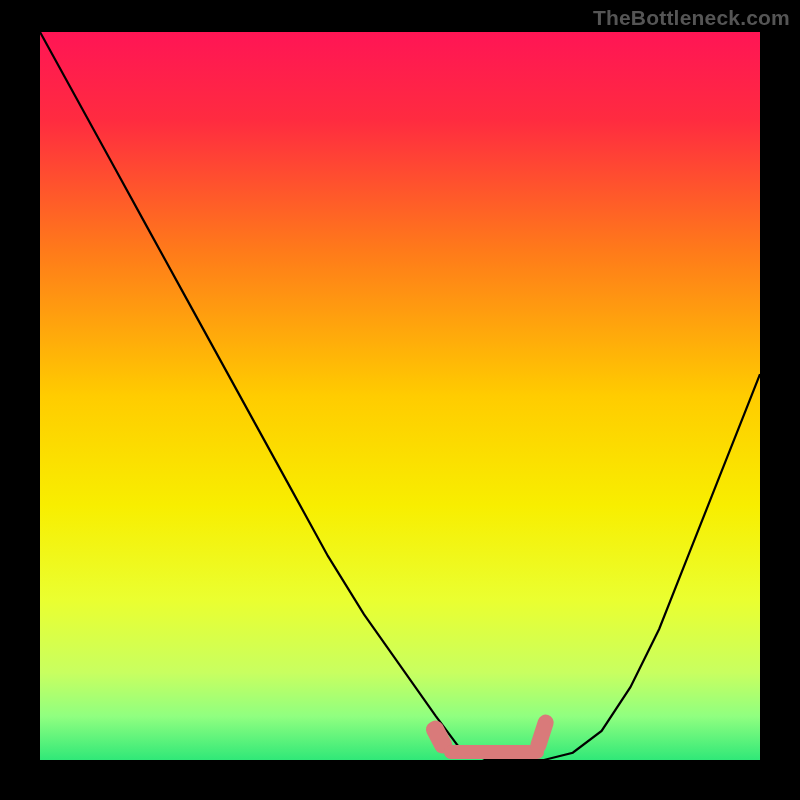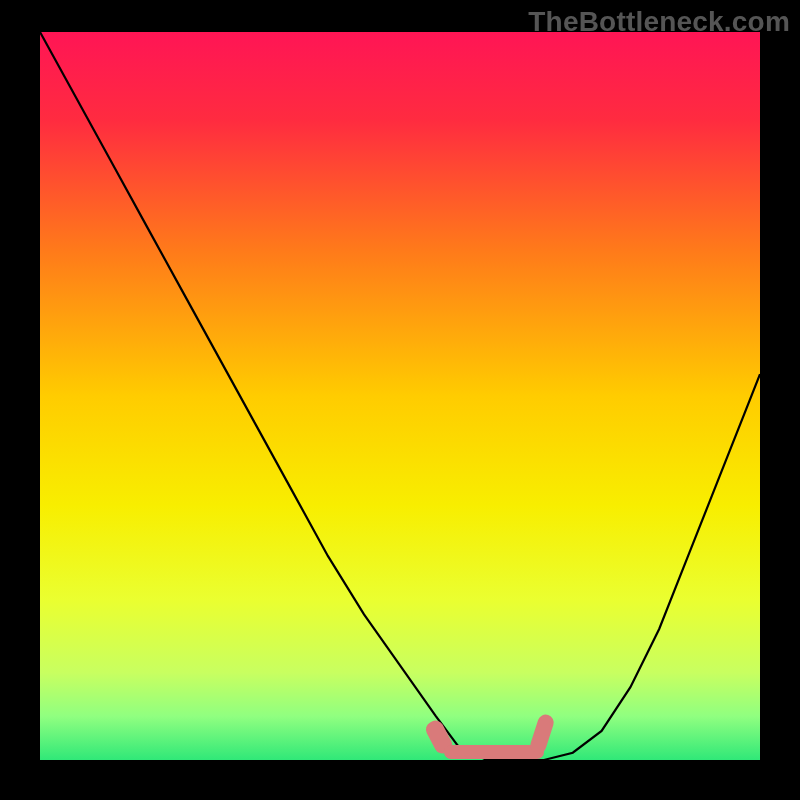--- a/index.html
+++ b/index.html
@@ -9,21 +9,21 @@
     background: #000;
     position: relative;
     overflow: hidden;
     font-family: Arial, sans-serif;
   }
   .watermark {
     position: absolute;
     top: 6px;
     right: 10px;
     color: #555;
-    font-size: 28px;
+    font-size: 21px;
     font-weight: bold;
     z-index: 10;
     letter-spacing: 0.2px;
   }
   .frame-left, .frame-right, .frame-bottom {
     position: absolute;
     background: #000;
     z-index: 5;
   }
   .frame-left { left: 0; top: 0; width: 40px; height: 800px; }

